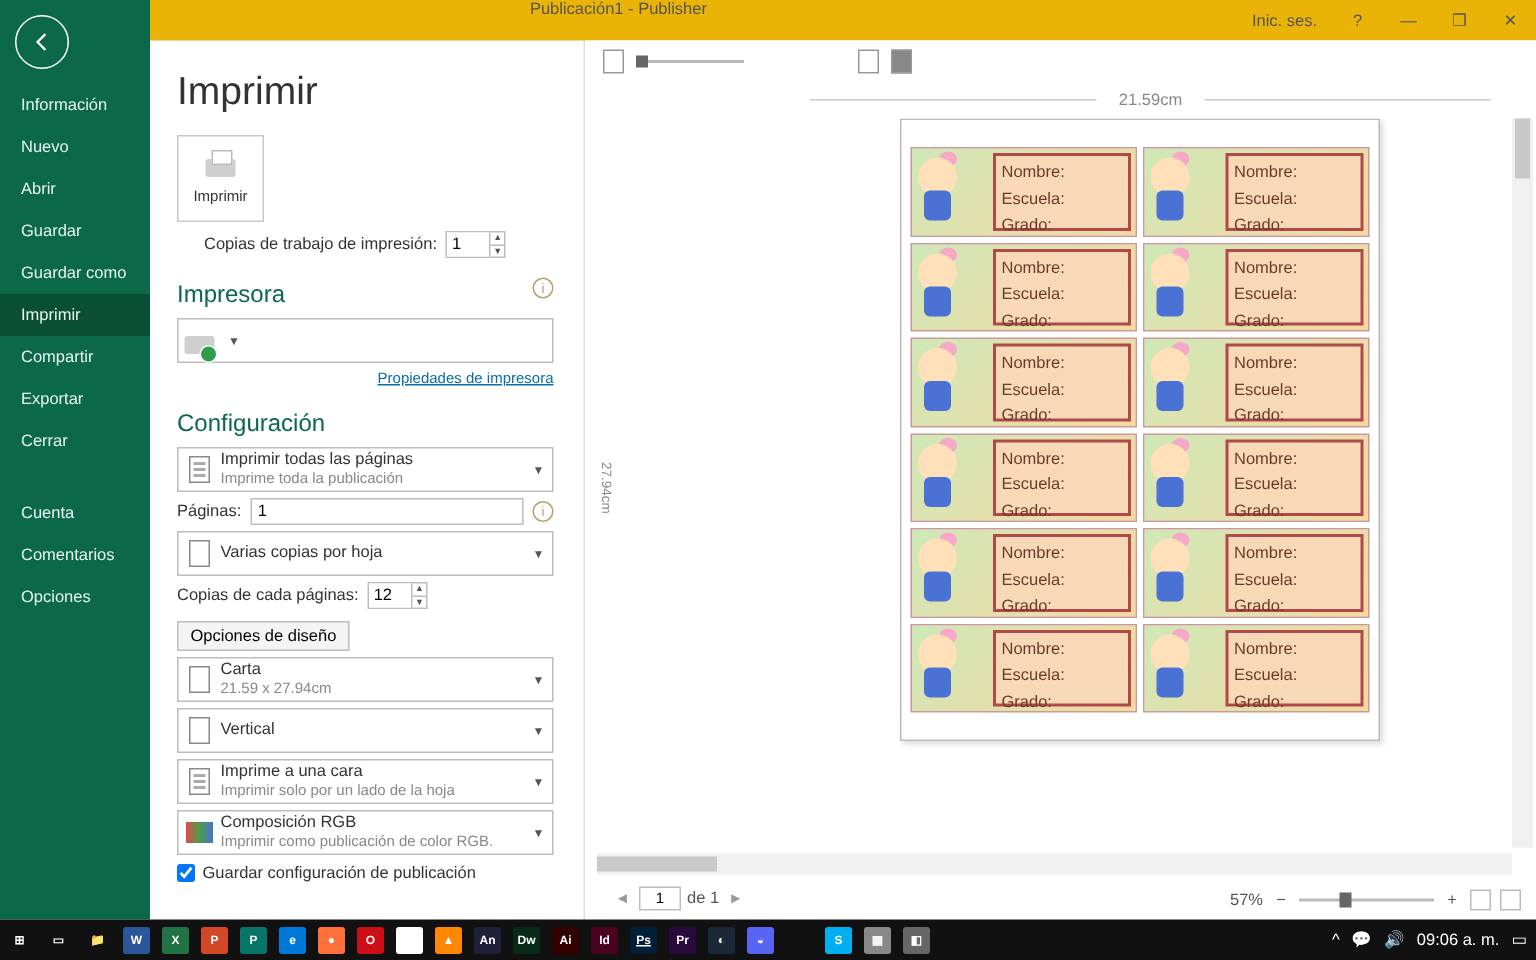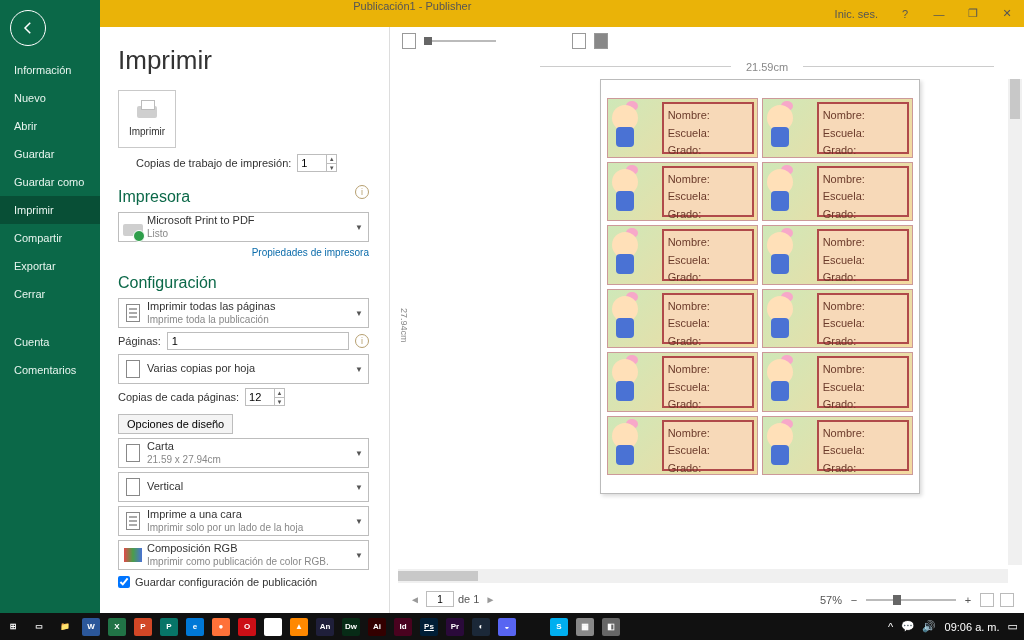--- a/index.html
+++ b/index.html
@@ -34,21 +34,21 @@
 h2{font-size:16px;font-weight:400;color:#0b6848;margin:16px 0 6px}
 .h2row{display:flex;align-items:center;justify-content:space-between}
 .info-ic{width:14px;height:14px;border:1px solid #b7a070;border-radius:50%;font-size:9px;color:#b7a070;display:flex;align-items:center;justify-content:center}
 .combo{border:1px solid #bdbdbd;background:#fff;display:flex;align-items:center;height:30px;cursor:pointer;margin-bottom:4px}
 .combo .ic{width:28px;display:flex;align-items:center;justify-content:center}
 .combo .txt{flex:1;line-height:1.2;padding:2px 0}
 .combo .t1{font-size:11px;color:#333}
 .combo .t2{font-size:10px;color:#888}
 .combo .chev{width:18px;text-align:center;color:#555;font-size:8px}
 .link{text-align:right;margin:4px 0 0}
-.link a{color:#0b6cab;font-size:10px;cursor:pointer}
+.link a{color:#0b6cab;font-size:10px;text-decoration:underline;cursor:pointer}
 .inline-row{display:flex;align-items:center;gap:6px;margin:4px 0}
 .inline-row .lbl{font-size:11px;color:#333}
 .txtin{flex:1;border:1px solid #bdbdbd;height:18px;padding:0 4px;font-size:11px}
 .small-btn{border:1px solid #bdbdbd;background:#f4f4f4;padding:3px 8px;font-size:11px;cursor:pointer;margin:4px 0}
 .chk{display:flex;align-items:center;gap:5px;margin-top:6px;font-size:10.5px;color:#333}
 .chk input{width:12px;height:12px}
 
 .preview{flex:1;position:relative;background:#fff}
 .pv-toolbar{height:24px;display:flex;align-items:center;gap:8px;padding:4px 12px 0}
 .pv-slider{width:72px;height:2px;background:#bbb;position:relative}
@@ -123,20 +123,21 @@
       <div class="nav-item">Abrir</div>
       <div class="nav-item">Guardar</div>
       <div class="nav-item">Guardar como</div>
       <div class="nav-item sel">Imprimir</div>
       <div class="nav-item">Compartir</div>
       <div class="nav-item">Exportar</div>
       <div class="nav-item">Cerrar</div>
       <div class="nav-spacer"></div>
       <div class="nav-item">Cuenta</div>
       <div class="nav-item">Comentarios</div>
+      <div class="nav-item">Opciones</div>
     </div>
 </div>
 
 <div class="main">
 
   <div class="settings">
     <h1>Imprimir</h1>
 
     <div class="print-tile">
       <div class="printer-ic"></div>
@@ -154,24 +155,20 @@
     </div>
 
     <div class="h2row">
       <h2>Impresora</h2>
       <div class="info-ic">i</div>
     </div>
     <div class="combo">
       <div class="ic">
           <div class="printer-ic chk"></div>
         </div>
-      <div class="txt">
-        <div class="t1">Microsoft Print to PDF</div>
-        <div class="t2">Listo</div>
-      </div>
       <div class="chev">▼</div>
     </div>
     <div class="link"><a>Propiedades de impresora</a></div>
 
     <h2>Configuración</h2>
 
     <div class="combo">
       <div class="ic">
           <div class="doc-ic lines"></div>
         </div>

